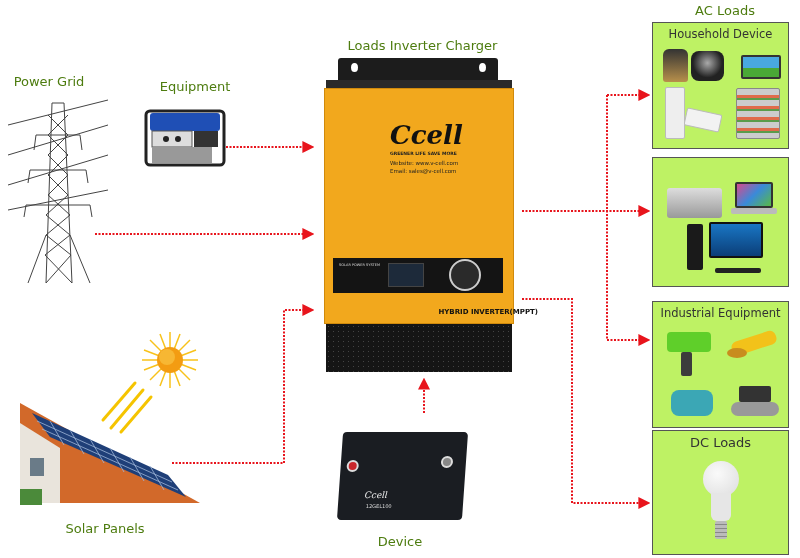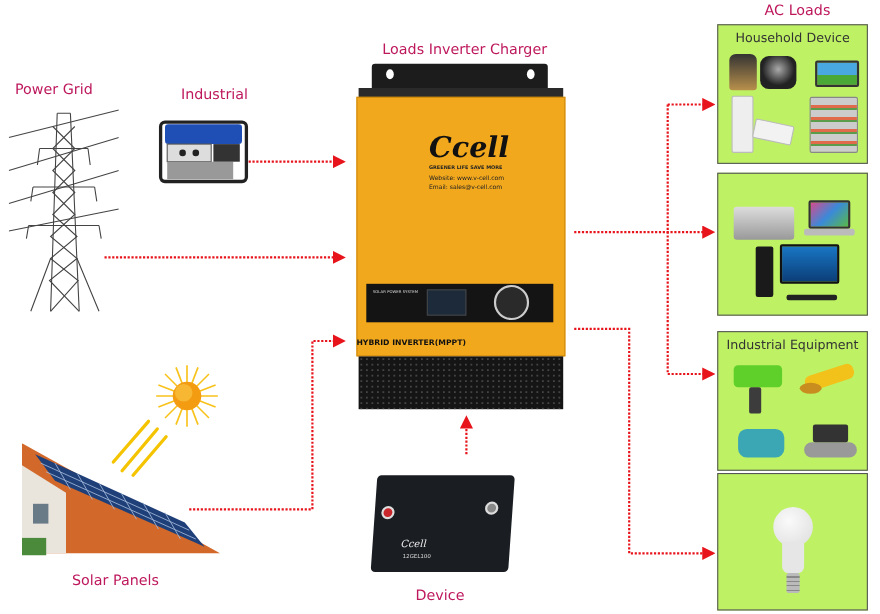--- a/index.html
+++ b/index.html
@@ -1,30 +1,30 @@
 <!DOCTYPE html>
 <html><head>
 <meta charset="utf-8">
 <style>
   * { box-sizing: border-box; margin: 0; padding: 0; }
   html, body { width: 800px; height: 558px; background: #ffffff; overflow: hidden; }
   body { position: relative; font-family: "DejaVu Sans", "Liberation Sans", sans-serif; color: #222; }
   .abs { position: absolute; }
-  .label { position: absolute; font-size: 13px; color: #be185d; white-space: nowrap; text-align: center; }
+  .label { position: absolute; font-size: 13px; color: #4d7c0f; white-space: nowrap; text-align: center; }
   .box { position: absolute; border: 1.5px solid #555; background: #bef264; }
   .box-title { position: absolute; left: 0; right: 0; top: 4px; text-align: center; font-size: 11.5px; color: #333; }
   svg.lines { position: absolute; left: 0; top: 0; width: 800px; height: 558px; pointer-events: none; }
   .thumb { position: absolute; border-radius: 2px; }
 </style>
 </head>
 <body>
 
 <div class="label" style="left:340px;top:38px;width:165px;font-size:13px;">Loads Inverter Charger</div>
 <div class="label" style="left:4px;top:74px;width:90px;text-align:center;">Power Grid</div>
-<div class="label" style="left:150px;top:79px;width:90px;">Industrial</div>
+<div class="label" style="left:150px;top:79px;width:90px;">Equipment</div>
 <div class="label" style="left:50px;top:521px;width:110px;">Solar Panels</div>
 <div class="label" style="left:360px;top:534px;width:80px;">Device</div>
 <div class="label" style="left:660px;top:3px;width:130px;">AC Loads</div>
 
 <svg class="abs" style="left:8px;top:95px;" width="100" height="190" viewBox="0 0 100 190">
   <g stroke="#444" stroke-width="1" fill="none">
     <line x1="0" y1="30" x2="100" y2="5"></line>
     <line x1="0" y1="60" x2="100" y2="30"></line>
     <line x1="0" y1="90" x2="100" y2="60"></line>
     <line x1="0" y1="115" x2="100" y2="95"></line>
@@ -96,21 +96,21 @@
   <div class="abs" style="left:8px;top:30px;width:190px;height:236px;background:#f2a81d;border:1px solid #d08a0c;"></div>
   <div class="abs" style="left:74px;top:62px;font-family:'DejaVu Serif',serif;font-style:italic;font-weight:bold;font-size:26px;color:#111;">Ccell</div>
   <div class="abs" style="left:74px;top:93px;font-size:4.5px;font-weight:bold;color:#222;">GREENER LIFE SAVE MORE</div>
   <div class="abs" style="left:74px;top:102px;font-size:5.5px;color:#222;">Website: www.v-cell.com</div>
   <div class="abs" style="left:74px;top:110px;font-size:5.5px;color:#222;">Email: sales@v-cell.com</div>
   <div class="abs" style="left:17px;top:200px;width:170px;height:35px;background:#141414;">
     <div class="abs" style="left:6px;top:5px;font-size:3.5px;color:#ddd;">SOLAR POWER SYSTEM</div>
     <div class="abs" style="left:55px;top:5px;width:36px;height:24px;background:#1d2a3a;border:1px solid #444;"></div>
     <div class="abs" style="left:116px;top:1px;width:32px;height:32px;border-radius:50%;background:#2a2a2a;border:2px solid #ccc;"></div>
   </div>
-  <div class="abs" style="left:8px;top:250px;width:214px;text-align:left;font-size:7px;font-weight:bold;color:#111;">HYBRID INVERTER(MPPT)</div>
+  <div class="abs" style="left:8px;top:250px;width:214px;text-align:right;font-size:7px;font-weight:bold;color:#111;">HYBRID INVERTER(MPPT)</div>
   <div class="abs" style="left:10px;top:266px;width:186px;height:48px;background:#151515;background-image:radial-gradient(#444 0.8px, transparent 1px);background-size:5px 5px;"></div>
 </div>
 
 <div class="abs" style="left:340px;top:432px;width:125px;height:88px;background:#1a1d22;border-radius:4px;transform:skewX(-4deg);">
   <div class="abs" style="left:6px;top:28px;width:12px;height:12px;border-radius:50%;background:#c9262b;border:2px solid #ddd;"></div>
   <div class="abs" style="left:100px;top:24px;width:12px;height:12px;border-radius:50%;background:#888;border:2px solid #ddd;"></div>
   <div class="abs" style="left:26px;top:58px;font-family:'DejaVu Serif',serif;font-style:italic;font-size:9px;color:#eee;">Ccell</div>
   <div class="abs" style="left:28px;top:71px;font-size:5px;color:#ddd;">12GEL100</div>
 </div>
 
@@ -138,20 +138,21 @@
   <div class="thumb" style="left:14px;top:30px;width:44px;height:20px;background:#5fcf2a;border-radius:4px;"></div>
   <div class="thumb" style="left:28px;top:50px;width:11px;height:24px;background:#3c3c3c;"></div>
   <div class="thumb" style="left:78px;top:34px;width:46px;height:14px;background:#f2c21a;border-radius:6px;transform:rotate(-18deg);"></div>
   <div class="thumb" style="left:74px;top:46px;width:20px;height:10px;background:#c88d1e;border-radius:50%;"></div>
   <div class="thumb" style="left:18px;top:88px;width:42px;height:26px;background:#3ba7b5;border-radius:8px;"></div>
   <div class="thumb" style="left:78px;top:100px;width:48px;height:14px;background:#999;border-radius:7px;"></div>
   <div class="thumb" style="left:86px;top:84px;width:32px;height:16px;background:#333;"></div>
 </div>
 
 <div class="box" style="left:652px;top:430px;width:137px;height:125px;">
+  <div class="box-title" style="font-size:13px;">DC Loads</div>
   <div class="thumb" style="left:50px;top:30px;width:36px;height:36px;background:radial-gradient(circle at 40% 35%,#fafafa,#dcdcdc);border-radius:50%;"></div>
   <div class="thumb" style="left:58px;top:62px;width:20px;height:28px;background:#e6e6e6;border-radius:0 0 6px 6px;"></div>
   <div class="thumb" style="left:62px;top:90px;width:12px;height:18px;background:repeating-linear-gradient(#bbb 0 3px,#888 3px 4px);"></div>
 </div>
 
 <svg class="lines" viewBox="0 0 800 558">
   <defs>
     <marker id="arr" viewBox="0 0 10 10" refX="8" refY="5" markerWidth="6" markerHeight="6" orient="auto">
       <path d="M0 0 L10 5 L0 10 Z" fill="#e8141c"></path>
     </marker>

